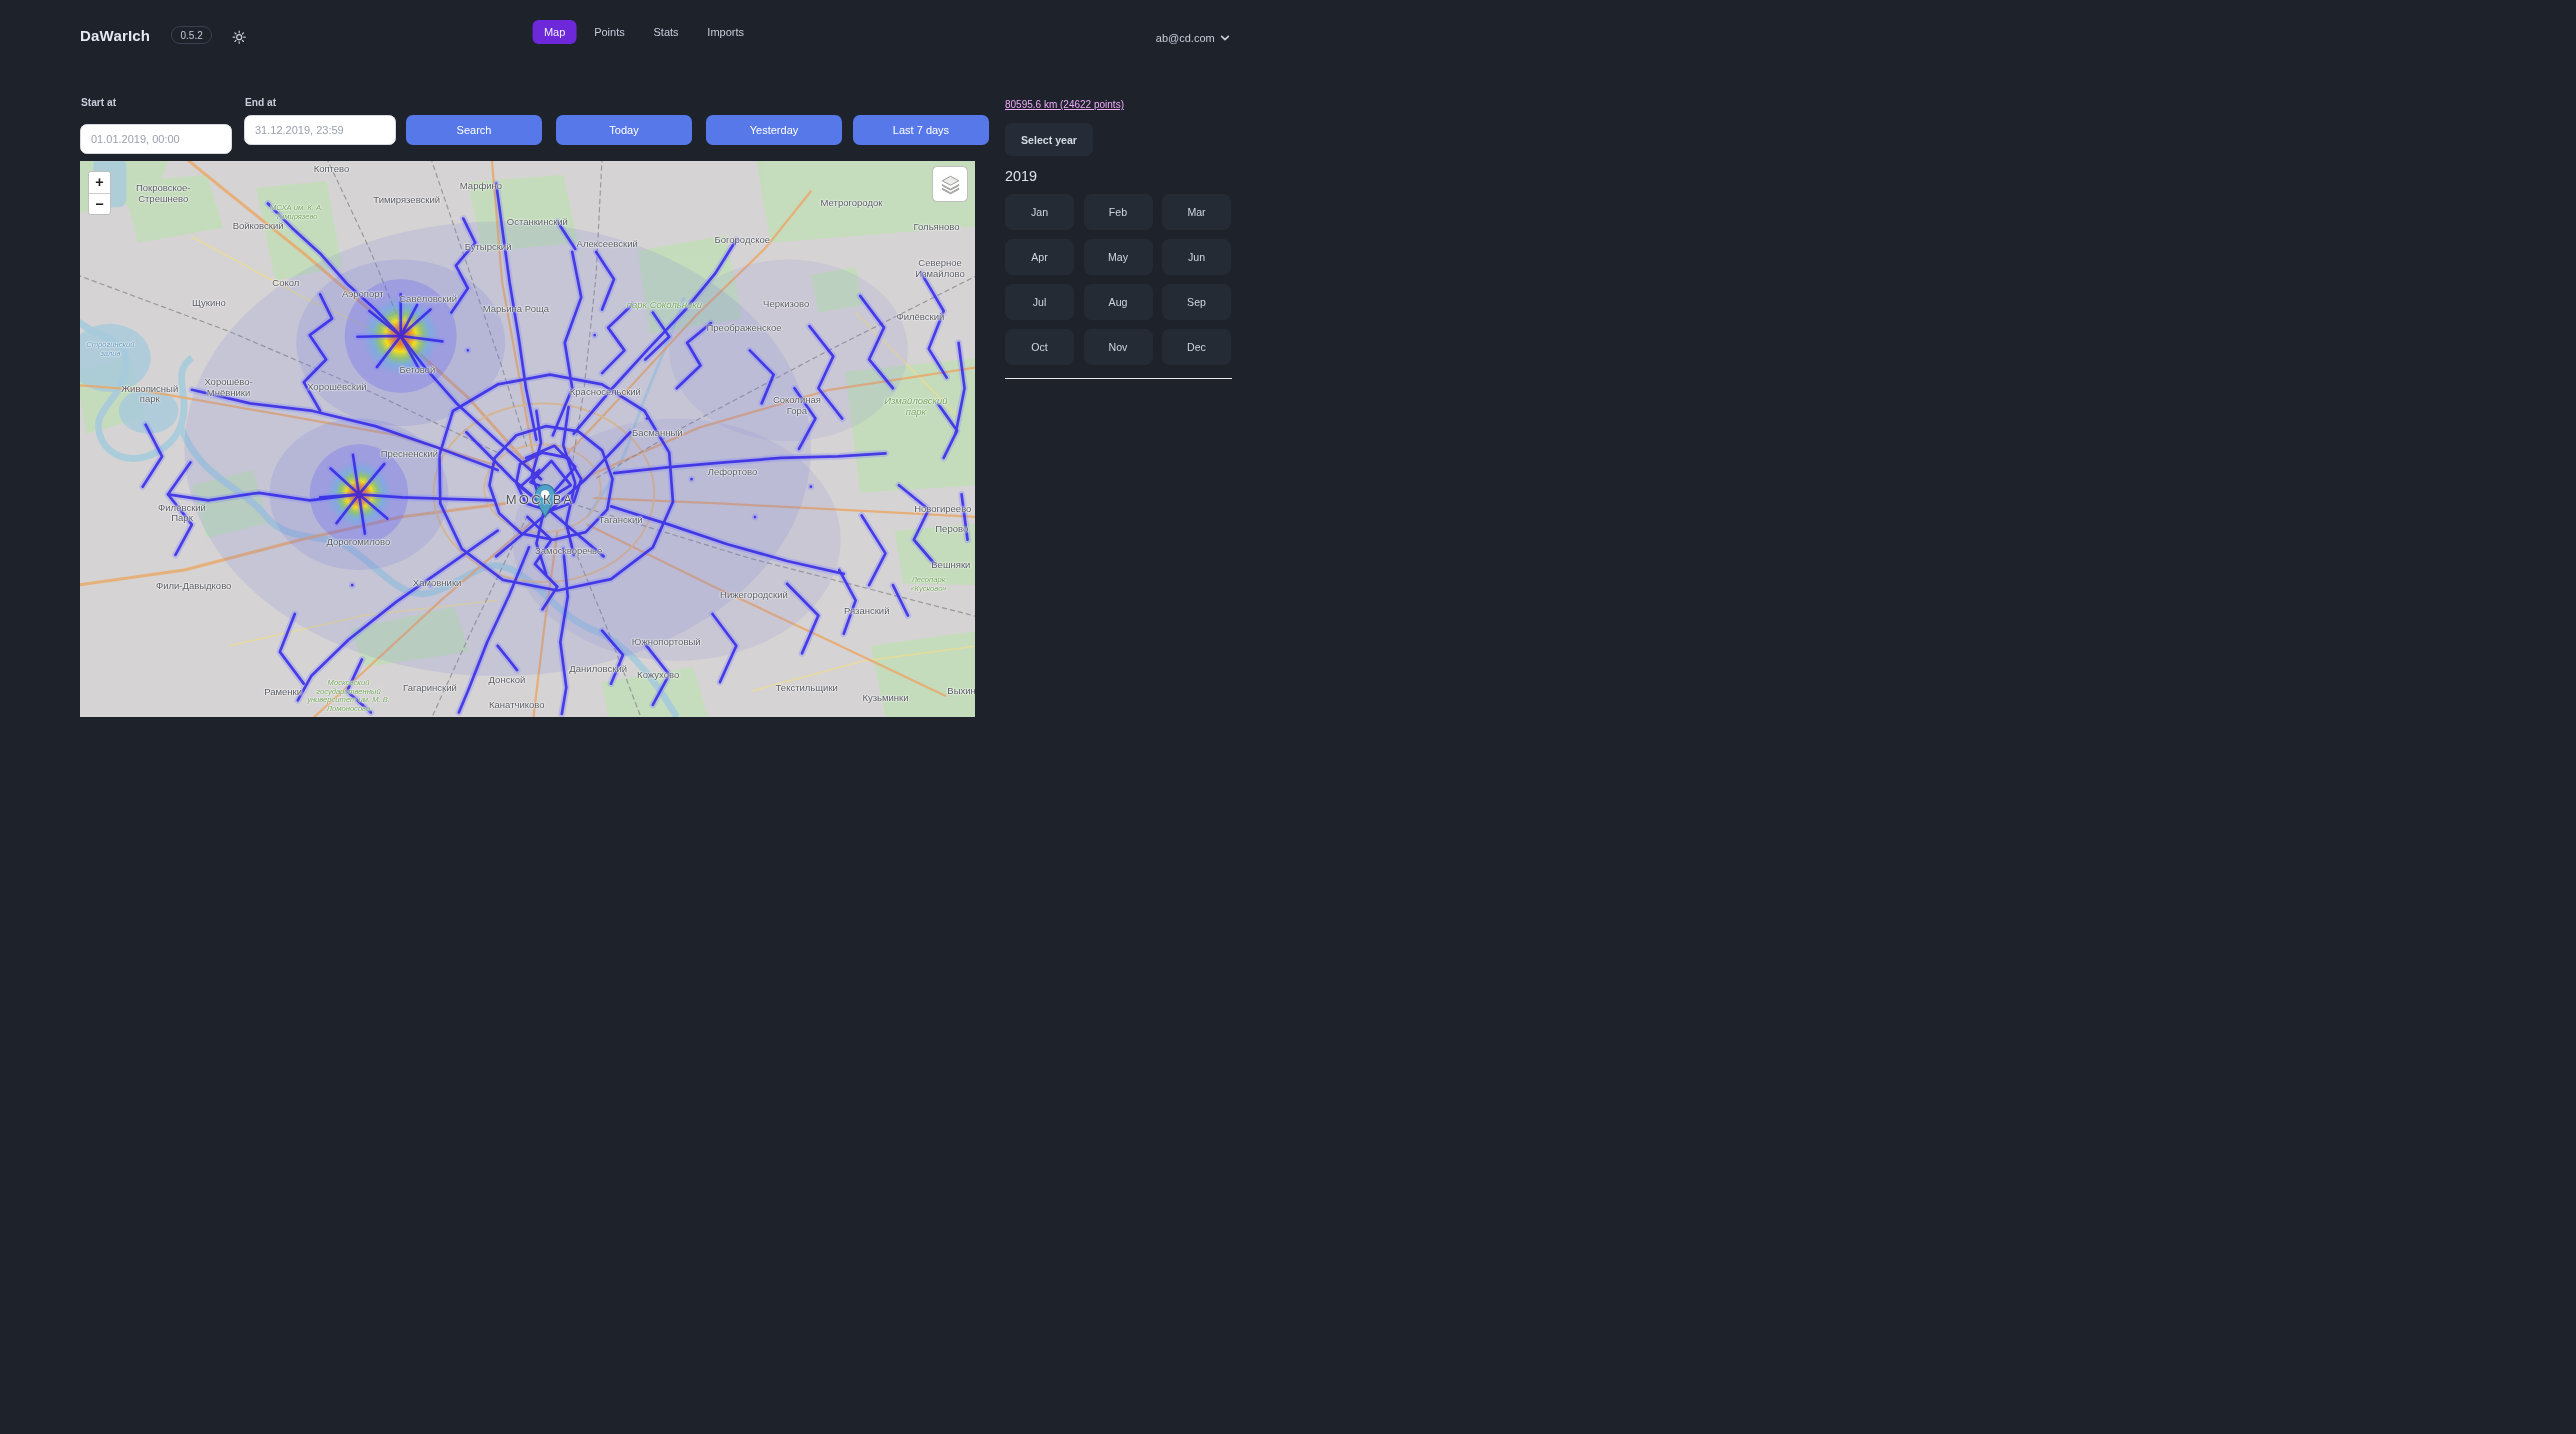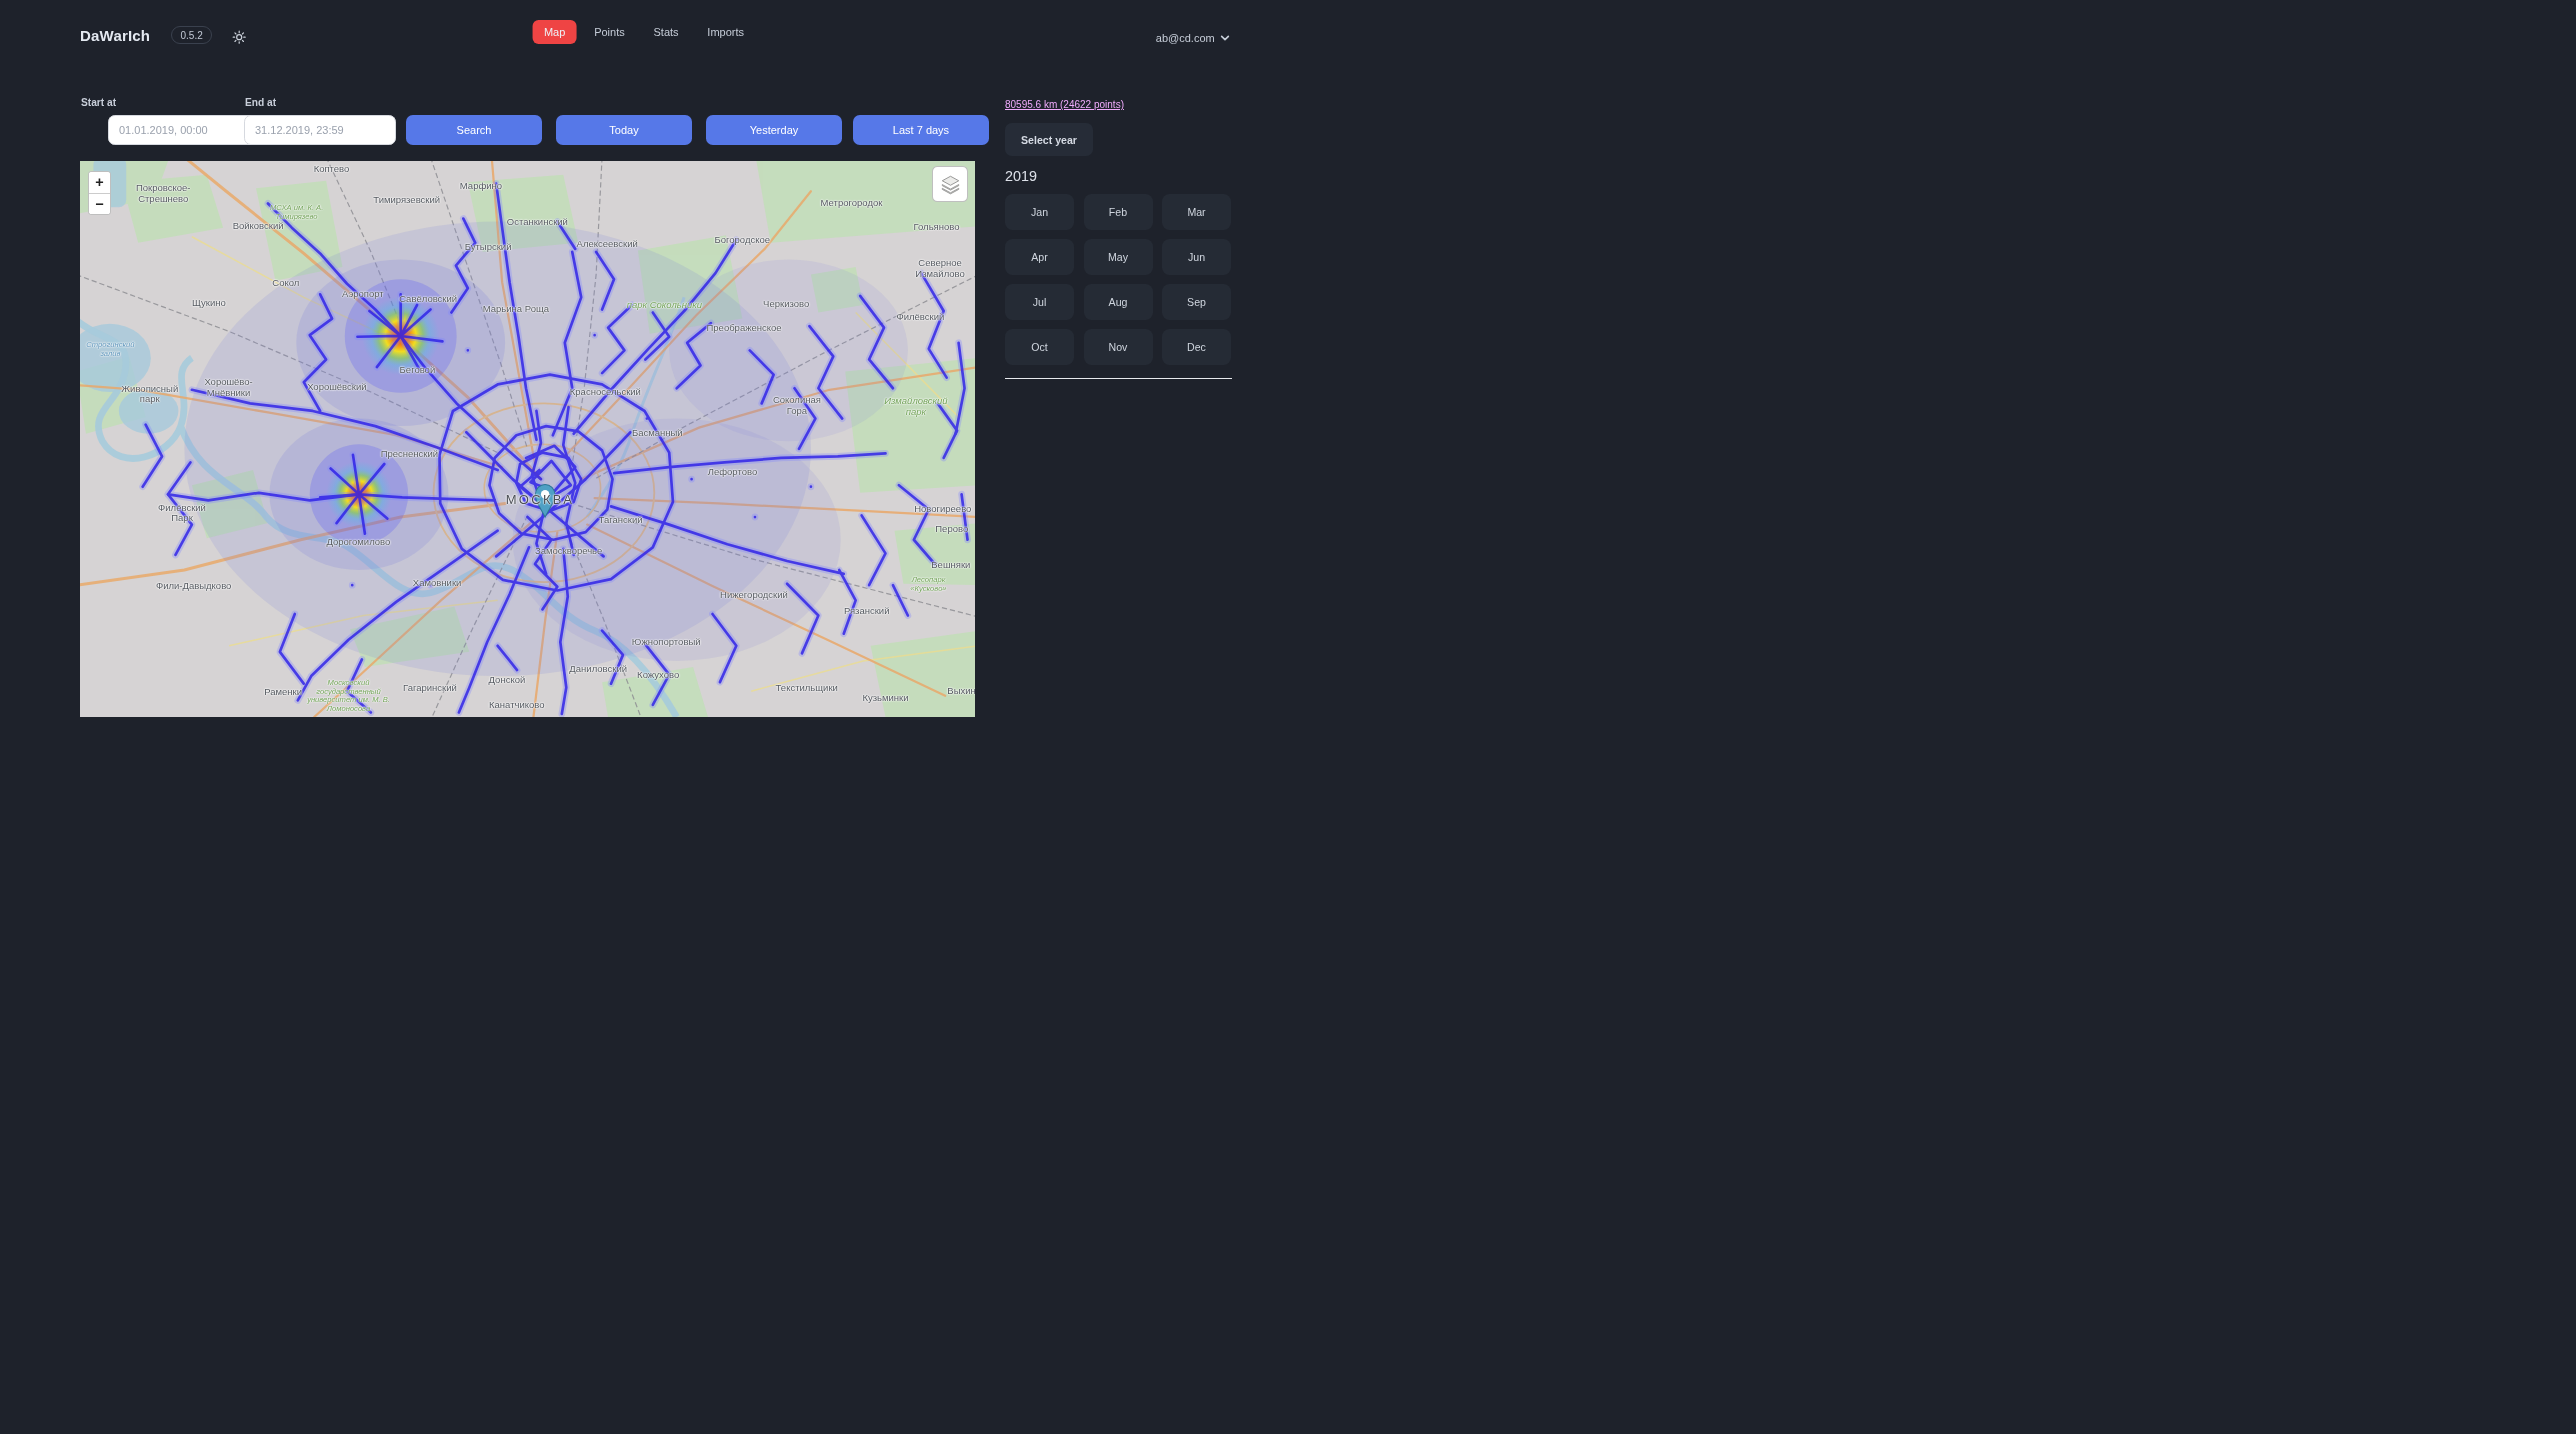--- a/index.html
+++ b/index.html
@@ -7,21 +7,21 @@
         font-family:"Liberation Sans",sans-serif;color:#cdd3dc;}
   
   .hdr{position:absolute;left:0;top:0;right:0;height:44px;display:flex;align-items:flex-end;
        padding:0 58px 0 80px;box-sizing:border-box;}
   .logo{font-size:15px;font-weight:bold;color:#e4e9f1;letter-spacing:0.2px;}
   .ver{margin-left:21px;font-size:10px;color:#c3cad6;border:0.8px solid #3a414e;border-radius:757px;
        padding:2.3px 8.3px;}
   .sun{margin-left:20px;display:flex;align-items:center;cursor:pointer;}
   .tabs{position:absolute;left:50%;transform:translateX(-50%);display:flex;gap:6px;align-items:center;}
   .tab{font-size:11px;color:#c6cdd8;padding:6px 11.4px;border-radius:6px;cursor:pointer;}
-  .tab.on{background:#ef4444;color:#eef1f6;}
+  .tab.on{background:#6d28d9;color:#eef1f6;}
   .acct{margin-left:auto;display:flex;align-items:center;gap:5.3px;font-size:11px;color:#c6cdd8;cursor:pointer;}
   
   .flabel{position:absolute;font-size:10.2px;font-weight:bold;color:#c8ced9;}
   .finput{position:absolute;width:152px;height:30px;box-sizing:border-box;background:#fff;
           border:0.8px solid #d6d9df;border-radius:6.8px;font-size:11px;color:#9aa1ad;
           padding:0 10px;font-family:"Liberation Sans",sans-serif;}
   .bbtn{position:absolute;width:136px;height:30px;border:none;border-radius:6.8px;background:#5678e8;
         color:#fff;font-size:11px;font-family:"Liberation Sans",sans-serif;cursor:pointer;}
   
   .side{position:absolute;left:1005px;top:99px;width:227px;}
@@ -77,21 +77,21 @@
     </div>
     <div class="acct">
       <span>ab@cd.com</span>
       <svg width="10" height="10" viewBox="0 0 12 12" fill="none" stroke="#c6cdd8" stroke-width="2" stroke-linecap="round" stroke-linejoin="round">
         <path d="M2 4l4 4 4-4"></path>
       </svg>
     </div>
   </div>
 
   <div class="flabel" style="left:81px;top:97px">Start at</div>
-  <input class="finput" style="left: 80px; top: 115px; margin-left: 28px;" value="01.01.2019, 00:00">
+  <input class="finput" style="left: 80px; top: 124px;" value="01.01.2019, 00:00">
   <div class="flabel" style="left:245px;top:97px">End at</div>
   <input class="finput" style="left: 244px; top: 115px;" value="31.12.2019, 23:59">
   <button class="bbtn" style="left:406px;top:115px">Search</button>
   <button class="bbtn" style="left:556px;top:115px">Today</button>
   <button class="bbtn" style="left:706px;top:115px">Yesterday</button>
   <button class="bbtn" style="left:853px;top:115px">Last 7 days</button>
 
   <div class="side">
     <div class="stats">80595.6 km (24622 points)</div>
     <button class="selyear">Select year</button>

